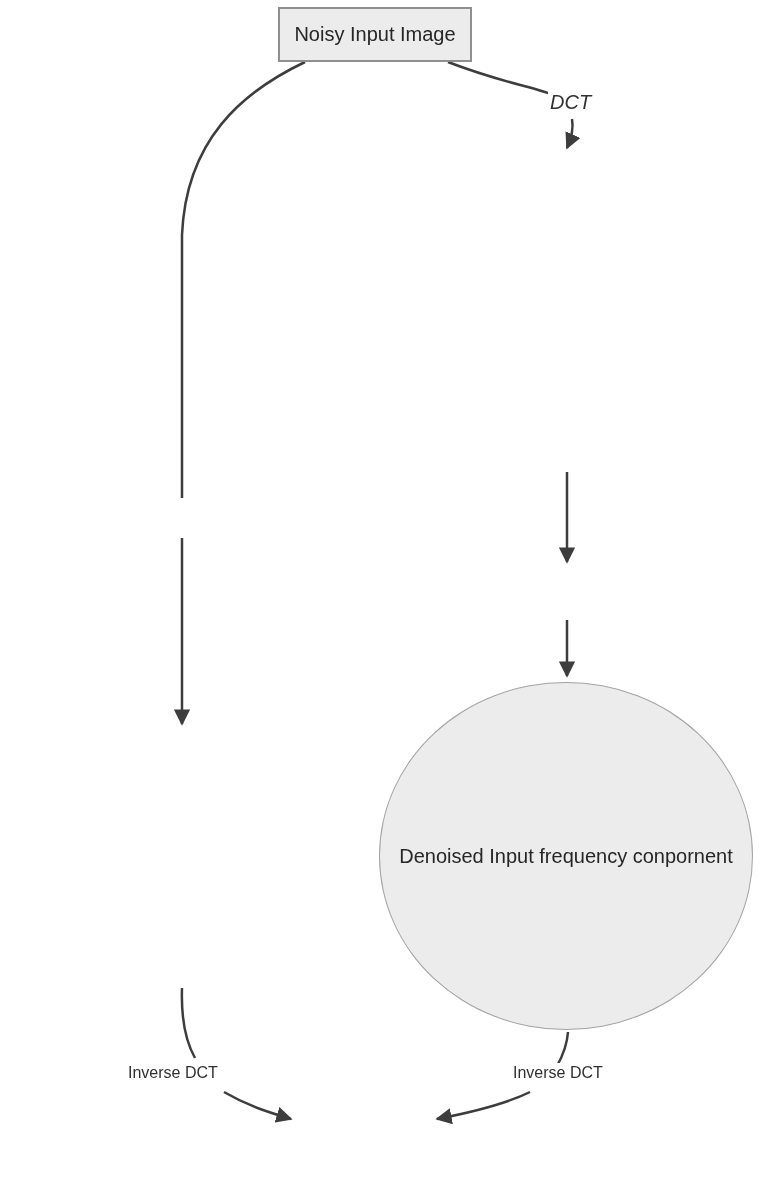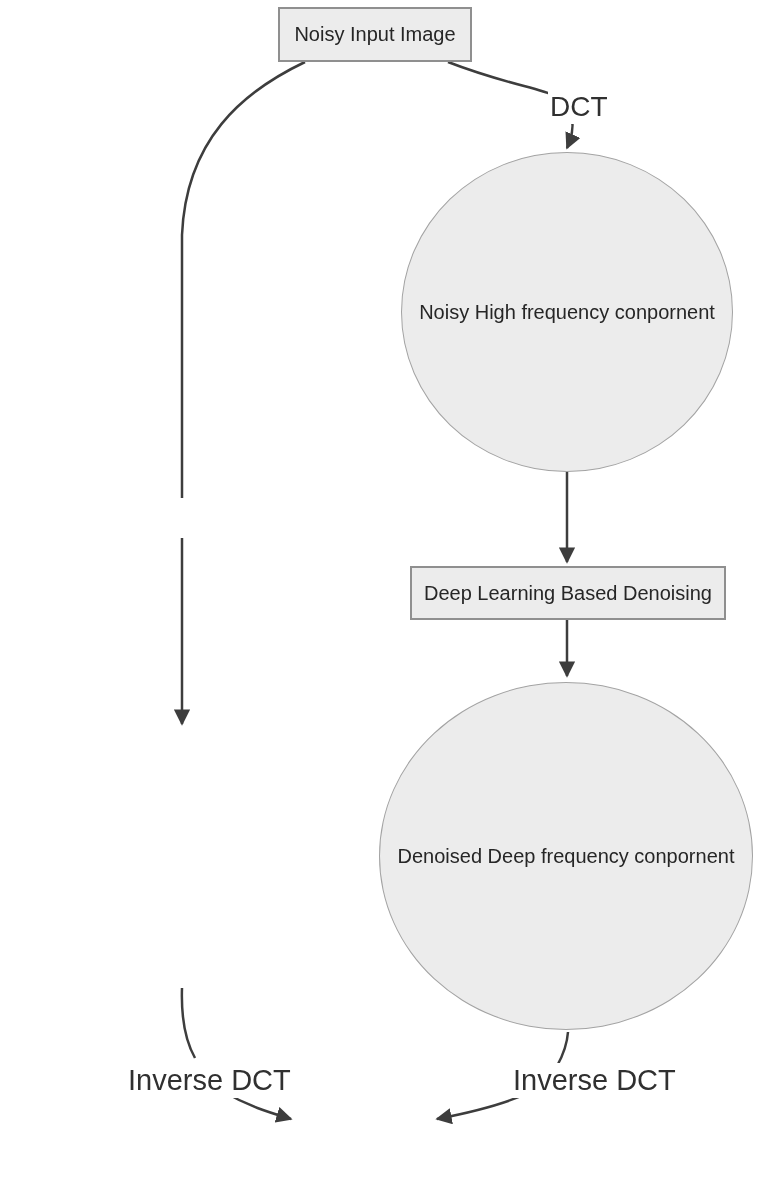--- a/index.html
+++ b/index.html
@@ -31,26 +31,26 @@
     font-size:20px;
     line-height:1.15;
     box-sizing:border-box;
     white-space:nowrap;
   }
   .node.rect{border:2px solid var(--rect-border);}
   .node.ellipse{border:1.5px solid var(--ellipse-border);border-radius:50%;}
   .edge-label{
     position:absolute;
     color:var(--edge-text);
-    font-size:29px;
+    font-size:16px;
     white-space:nowrap;
     background:var(--bg);
     padding:1px 2px;
   }
-  .edge-label.dct{font-size:28px;}
+  .edge-label.dct{font-size:20px;font-style:italic;}
 </style>
 </head>
 <body>
 
 <div class="canvas">
 
   <svg class="edges" viewBox="0 0 759 1186" xmlns="http://www.w3.org/2000/svg">
     <defs>
       <marker id="ah" class="arrowhead" viewBox="0 0 10 10" refX="9" refY="5" markerWidth="6.5" markerHeight="6.5" orient="auto-start-reverse">
         <path d="M0,0 L10,5 L0,10 Z"></path>
@@ -71,31 +71,25 @@
     <path class="link" d="M 224,1092 C 248,1106 268,1112 291,1119" marker-end="url(#ah)"></path>
 
     <path class="link" d="M 568,1032 C 567,1046 562,1057 557,1066"></path>
     <path class="link" d="M 530,1092 C 504,1105 468,1113 437,1119" marker-end="url(#ah)"></path>
   </svg>
 
   <div class="node rect" style="left:278px;top:7px;width:194px;height:55px;">
     <span>Noisy Input Image</span>
   </div>
 
-  <div class="node ellipse" style="left:401px;top:152px;width:332px;height:320px;">
-    <span>Noisy High frequency conpornent</span>
-  </div>
 
-  <div class="node rect" style="left:410px;top:566px;width:316px;height:54px;">
-    <span>Deep Learning Based Denoising</span>
-  </div>
 
 
   <div class="node ellipse" style="left:379px;top:682px;width:374px;height:348px;">
-    <span>Denoised Deep frequency conpornent</span>
+    <span>Denoised Input frequency conpornent</span>
   </div>
 
 
   <div class="edge-label dct" style="left:548px;top:90px;">DCT</div>
 
 
   <div class="edge-label" style="left:126px;top:1063px;">Inverse DCT</div>
 
   <div class="edge-label" style="left:511px;top:1063px;">Inverse DCT</div>
 

